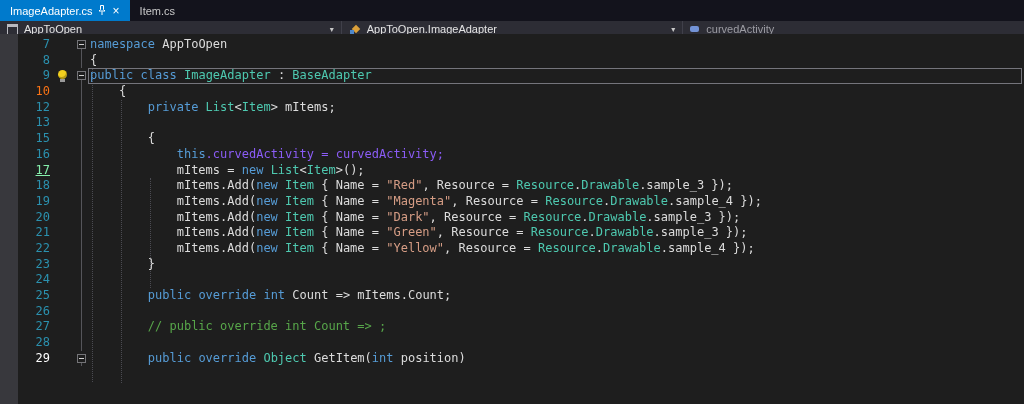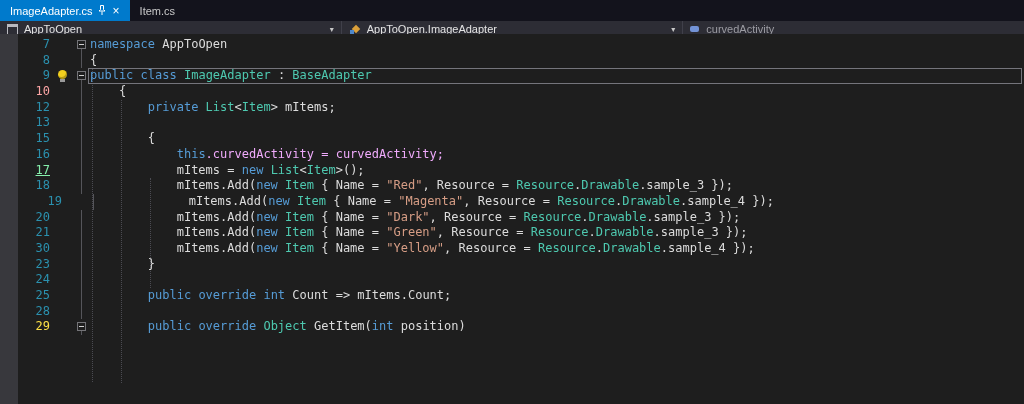--- a/index.html
+++ b/index.html
@@ -135,21 +135,21 @@
           </span>
           <span class="cell-fold">
             <span class="foldbox"></span>
             <span class="foldline-below"></span>
           </span>
           <span class="code"><span style="color: rgb(86, 156, 214);">public</span><span style="color: rgb(220, 220, 220);"> </span><span style="color: rgb(86, 156, 214);">class</span><span style="color: rgb(220, 220, 220);"> </span><span style="color: rgb(78, 201, 176);">ImageAdapter</span><span style="color: rgb(220, 220, 220);"> : </span><span style="color: rgb(78, 201, 176);">BaseAdapter</span></span>
           <span class="caretbox"></span>
         </div>
         <div class="row">
           <span class="cell-glyph"></span>
-          <span class="lnum" style="color: #fca5a5;">10</span>
+          <span class="lnum" style="color: #f97316;">10</span>
           <span class="cell-gap"></span>
           <span class="cell-fold">
             <span class="foldline"></span>
           </span>
           <span class="code"><span style="color: rgb(220, 220, 220);">    {</span></span>
         </div>
         <div class="row">
           <span class="cell-glyph"></span>
           <span class="lnum" style="color: rgb(43, 145, 175);">12</span>
           <span class="cell-gap"></span>
@@ -176,21 +176,21 @@
           </span>
           <span class="code"><span style="color: rgb(220, 220, 220);">        {</span></span>
         </div>
         <div class="row">
           <span class="cell-glyph"></span>
           <span class="lnum" style="color: rgb(43, 145, 175);">16</span>
           <span class="cell-gap"></span>
           <span class="cell-fold">
             <span class="foldline"></span>
           </span>
-          <span class="code"><span style="color: rgb(220, 220, 220);">            </span><span style="color: rgb(86, 156, 214);">this</span><span style="color: #f0abfc; margin-top: 13px;">.curvedActivity = curvedActivity;</span></span>
+          <span class="code"><span style="color: rgb(220, 220, 220);">            </span><span style="color: rgb(86, 156, 214);">this</span><span style="color: #8b5cf6; margin-top: 13px;">.curvedActivity = curvedActivity;</span></span>
         </div>
         <div class="row">
           <span class="cell-glyph"></span>
           <span class="lnum" style="color: #86efac; text-decoration: underline;">17</span>
           <span class="cell-gap"></span>
           <span class="cell-fold">
             <span class="foldline"></span>
           </span>
           <span class="code"><span style="color: rgb(220, 220, 220);">            mItems = </span><span style="color: rgb(86, 156, 214);">new</span><span style="color: rgb(220, 220, 220);"> </span><span style="color: rgb(78, 201, 176);">List</span><span style="color: rgb(220, 220, 220);">&lt;</span><span style="color: rgb(78, 201, 176);">Item</span><span style="color: rgb(220, 220, 220);">&gt;();</span></span>
         </div>
@@ -198,21 +198,21 @@
           <span class="cell-glyph"></span>
           <span class="lnum" style="color: rgb(43, 145, 175);">18</span>
           <span class="cell-gap"></span>
           <span class="cell-fold">
             <span class="foldline"></span>
           </span>
           <span class="code"><span style="color: rgb(220, 220, 220);">            mItems.Add(</span><span style="color: rgb(86, 156, 214);">new</span><span style="color: rgb(220, 220, 220);"> </span><span style="color: rgb(78, 201, 176);">Item</span><span style="color: rgb(220, 220, 220);"> { Name = </span><span style="color: rgb(214, 157, 133);">"Red"</span><span style="color: rgb(220, 220, 220);">, Resource = </span><span style="color: rgb(78, 201, 176);">Resource</span><span style="color: rgb(220, 220, 220);">.</span><span style="color: rgb(78, 201, 176);">Drawable</span><span style="color: rgb(220, 220, 220);">.sample_3 });</span></span>
         </div>
         <div class="row">
           <span class="cell-glyph"></span>
-          <span class="lnum" style="color: rgb(43, 145, 175); margin-left: 12px;">19</span>
+          <span class="lnum" style="color: rgb(43, 145, 175);">19</span>
           <span class="cell-gap"></span>
           <span class="cell-fold">
             <span class="foldline"></span>
           </span>
           <span class="code"><span style="color: rgb(220, 220, 220);">            mItems.Add(</span><span style="color: rgb(86, 156, 214);">new</span><span style="color: rgb(220, 220, 220);"> </span><span style="color: rgb(78, 201, 176);">Item</span><span style="color: rgb(220, 220, 220);"> { Name = </span><span style="color: rgb(214, 157, 133);">"Magenta"</span><span style="color: rgb(220, 220, 220);">, Resource = </span><span style="color: rgb(78, 201, 176);">Resource</span><span style="color: rgb(220, 220, 220);">.</span><span style="color: rgb(78, 201, 176);">Drawable</span><span style="color: rgb(220, 220, 220);">.sample_4 });</span></span>
         </div>
         <div class="row">
           <span class="cell-glyph"></span>
           <span class="lnum" style="color: rgb(43, 145, 175);">20</span>
           <span class="cell-gap"></span>
@@ -225,21 +225,21 @@
           <span class="cell-glyph"></span>
           <span class="lnum" style="color: rgb(43, 145, 175);">21</span>
           <span class="cell-gap"></span>
           <span class="cell-fold">
             <span class="foldline"></span>
           </span>
           <span class="code"><span style="color: rgb(220, 220, 220);">            mItems.Add(</span><span style="color: rgb(86, 156, 214);">new</span><span style="color: rgb(220, 220, 220);"> </span><span style="color: rgb(78, 201, 176);">Item</span><span style="color: rgb(220, 220, 220);"> { Name = </span><span style="color: rgb(214, 157, 133);">"Green"</span><span style="color: rgb(220, 220, 220);">, Resource = </span><span style="color: rgb(78, 201, 176);">Resource</span><span style="color: rgb(220, 220, 220);">.</span><span style="color: rgb(78, 201, 176);">Drawable</span><span style="color: rgb(220, 220, 220);">.sample_3 });</span></span>
         </div>
         <div class="row">
           <span class="cell-glyph"></span>
-          <span class="lnum" style="color: rgb(43, 145, 175);">30</span>
+          <span class="lnum" style="color: rgb(43, 145, 175);">22</span>
           <span class="cell-gap"></span>
           <span class="cell-fold">
             <span class="foldline"></span>
           </span>
           <span class="code"><span style="color: rgb(220, 220, 220);">            mItems.Add(</span><span style="color: rgb(86, 156, 214);">new</span><span style="color: rgb(220, 220, 220);"> </span><span style="color: rgb(78, 201, 176);">Item</span><span style="color: rgb(220, 220, 220);"> { Name = </span><span style="color: rgb(214, 157, 133);">"Yellow"</span><span style="color: rgb(220, 220, 220);">, Resource = </span><span style="color: rgb(78, 201, 176);">Resource</span><span style="color: rgb(220, 220, 220);">.</span><span style="color: rgb(78, 201, 176);">Drawable</span><span style="color: rgb(220, 220, 220);">.sample_4 });</span></span>
         </div>
         <div class="row">
           <span class="cell-glyph"></span>
           <span class="lnum" style="color: rgb(43, 145, 175);">23</span>
           <span class="cell-gap"></span>
@@ -261,30 +261,48 @@
           <span class="cell-glyph"></span>
           <span class="lnum" style="color: rgb(43, 145, 175);">25</span>
           <span class="cell-gap"></span>
           <span class="cell-fold">
             <span class="foldline"></span>
           </span>
           <span class="code"><span style="color: rgb(220, 220, 220);">        </span><span style="color: rgb(86, 156, 214);">public</span><span style="color: rgb(220, 220, 220);"> </span><span style="color: rgb(86, 156, 214);">override</span><span style="color: rgb(220, 220, 220);"> </span><span style="color: rgb(86, 156, 214);">int</span><span style="color: rgb(220, 220, 220);"> Count =&gt; mItems.Count;</span></span>
         </div>
         <div class="row">
           <span class="cell-glyph"></span>
+          <span class="lnum" style="color: rgb(43, 145, 175);">26</span>
+          <span class="cell-gap"></span>
+          <span class="cell-fold">
+            <span class="foldline"></span>
+          </span>
+          <span class="code"></span>
+        </div>
+        <div class="row">
+          <span class="cell-glyph"></span>
+          <span class="lnum" style="color: rgb(43, 145, 175);">27</span>
+          <span class="cell-gap"></span>
+          <span class="cell-fold">
+            <span class="foldline"></span>
+          </span>
+          <span class="code"><span style="color: rgb(87, 166, 74);">        // public override int Count =&gt; ;</span></span>
+        </div>
+        <div class="row">
+          <span class="cell-glyph"></span>
           <span class="lnum" style="color: rgb(43, 145, 175);">28</span>
           <span class="cell-gap"></span>
           <span class="cell-fold">
             <span class="foldline"></span>
           </span>
           <span class="code"></span>
         </div>
         <div class="row">
           <span class="cell-glyph"></span>
-          <span class="lnum" style="color: #fde047;">29</span>
+          <span class="lnum" style="color: #ffffff;">29</span>
           <span class="cell-gap"></span>
           <span class="cell-fold">
             <span class="foldbox"></span>
             <span class="foldline-below"></span>
           </span>
           <span class="code"><span style="color: rgb(220, 220, 220);">        </span><span style="color: rgb(86, 156, 214);">public</span><span style="color: rgb(220, 220, 220);"> </span><span style="color: rgb(86, 156, 214);">override</span><span style="color: rgb(220, 220, 220);"> </span><span style="color: rgb(78, 201, 176);">Object</span><span style="color: rgb(220, 220, 220);"> GetItem(</span><span style="color: rgb(86, 156, 214);">int</span><span style="color: rgb(220, 220, 220);"> position)</span></span>
         </div>
       </div>
   </div>
 

